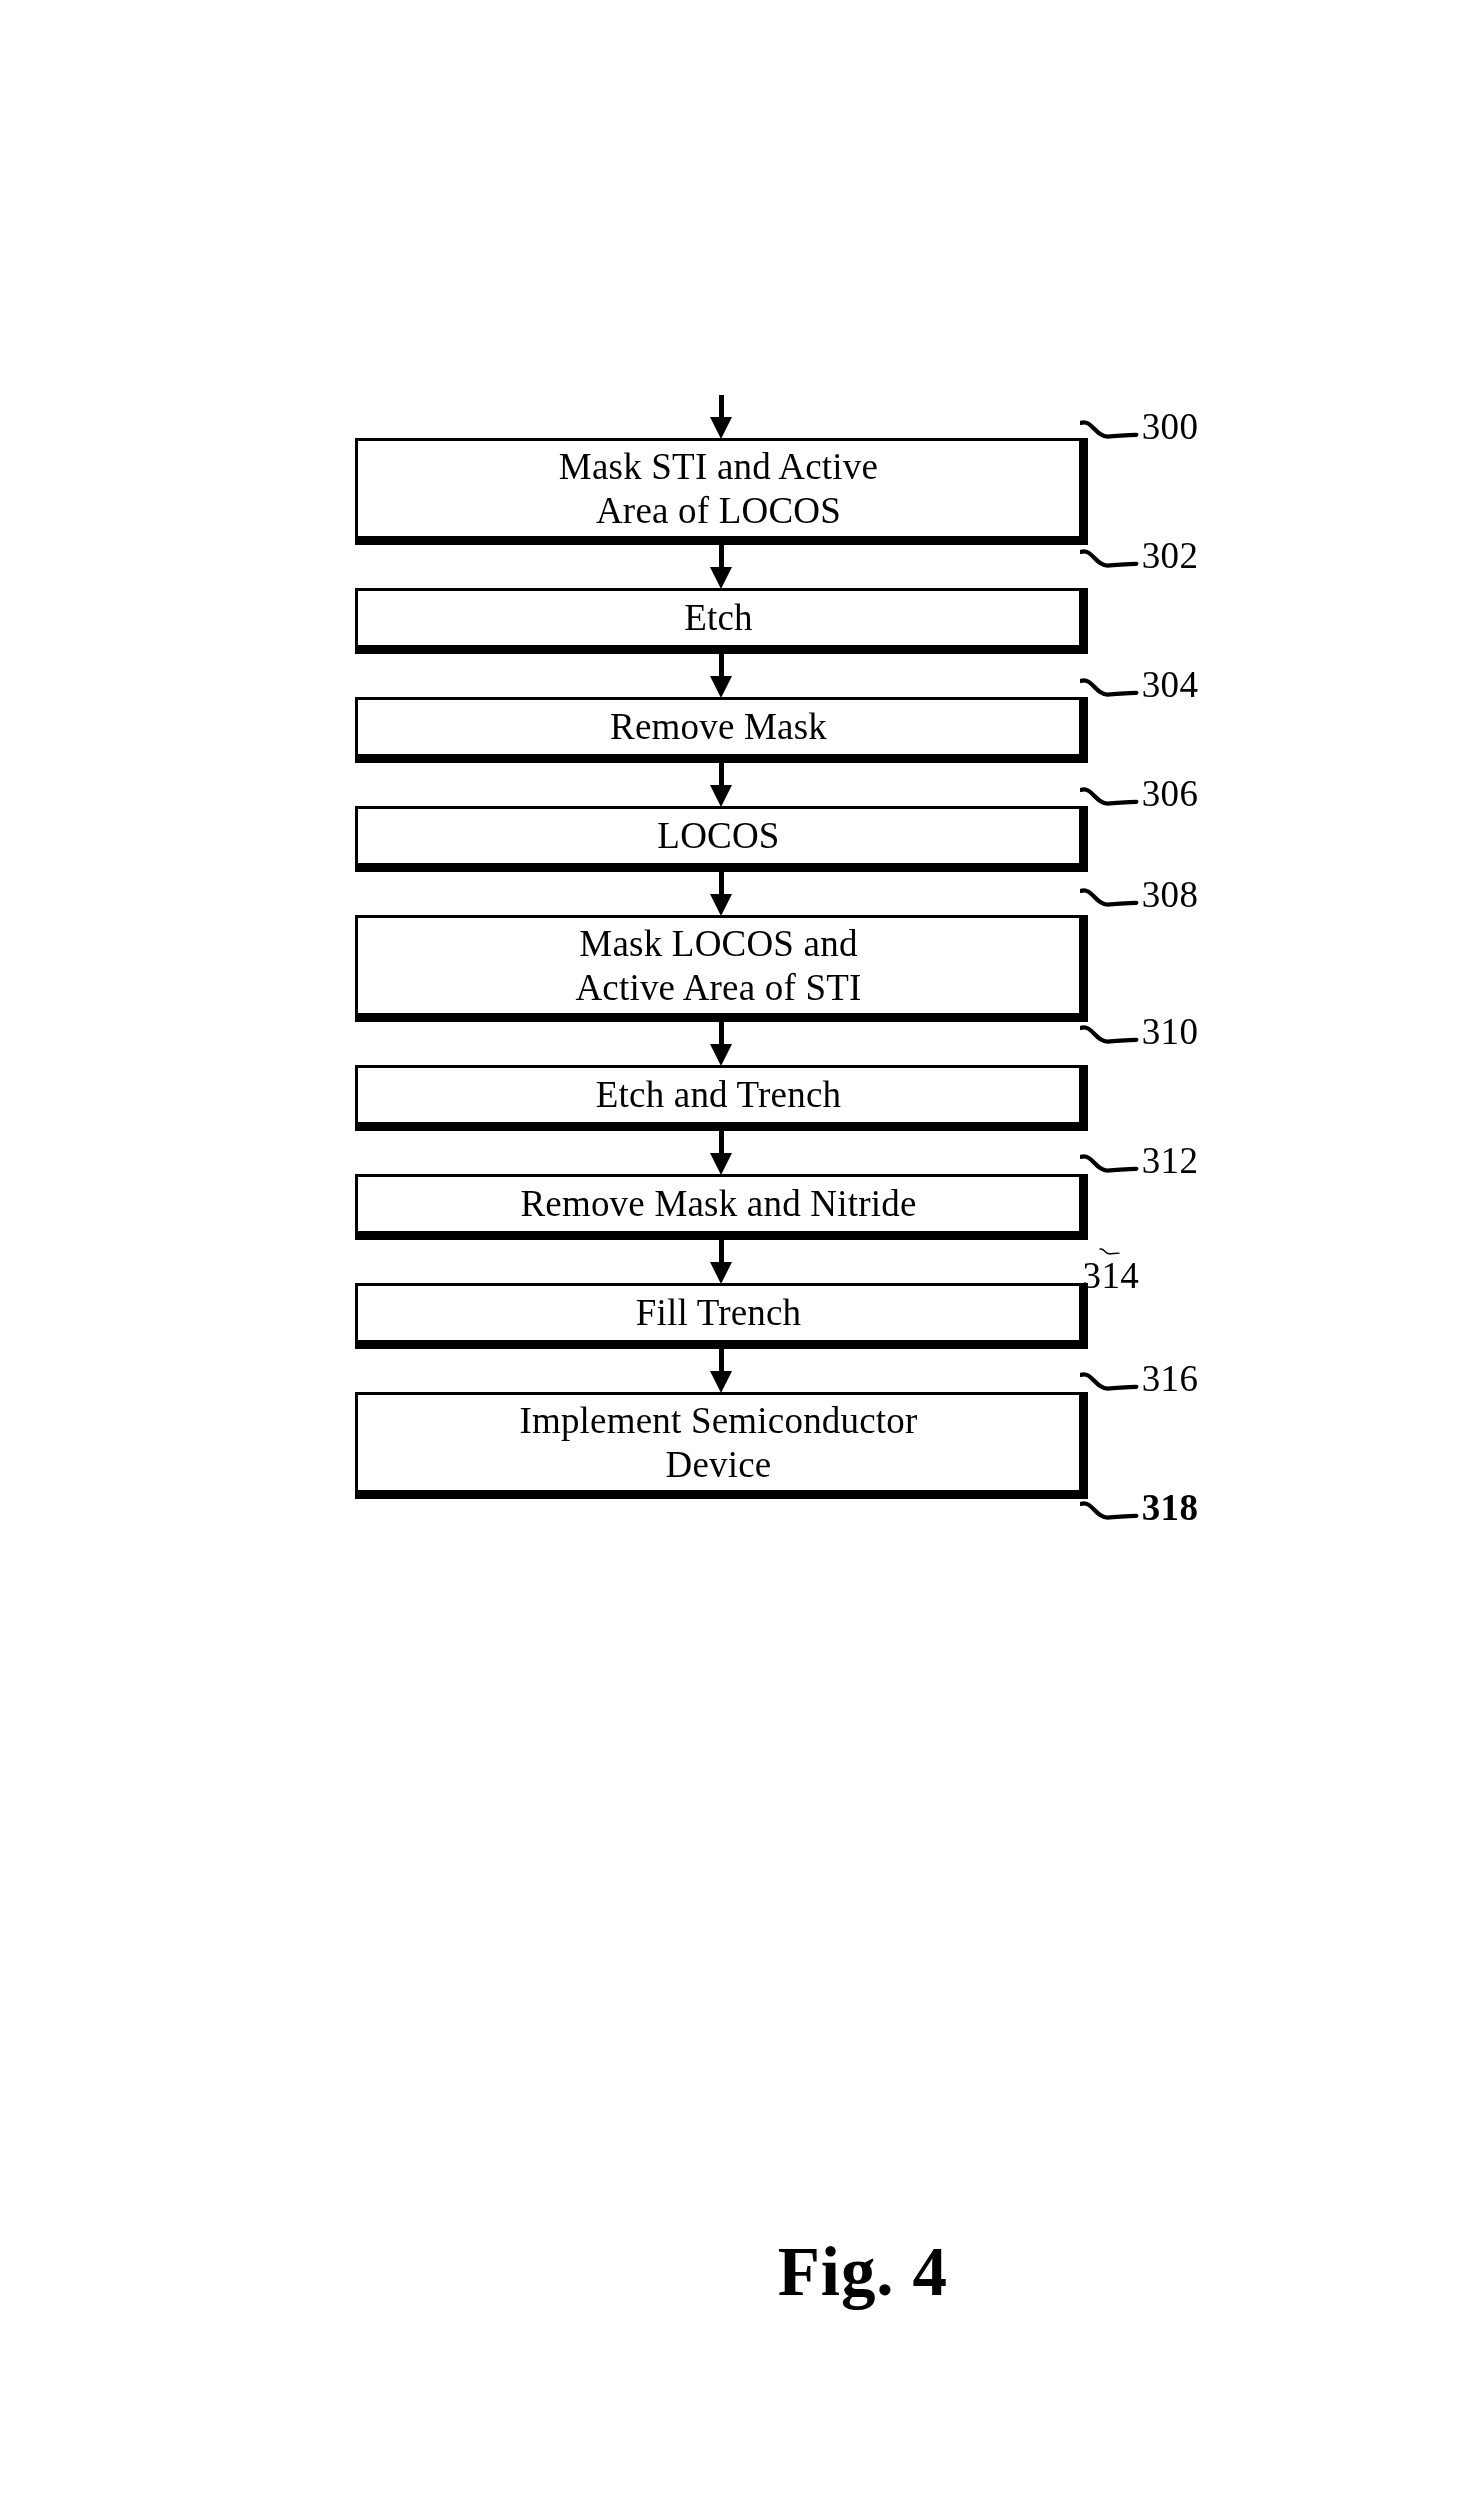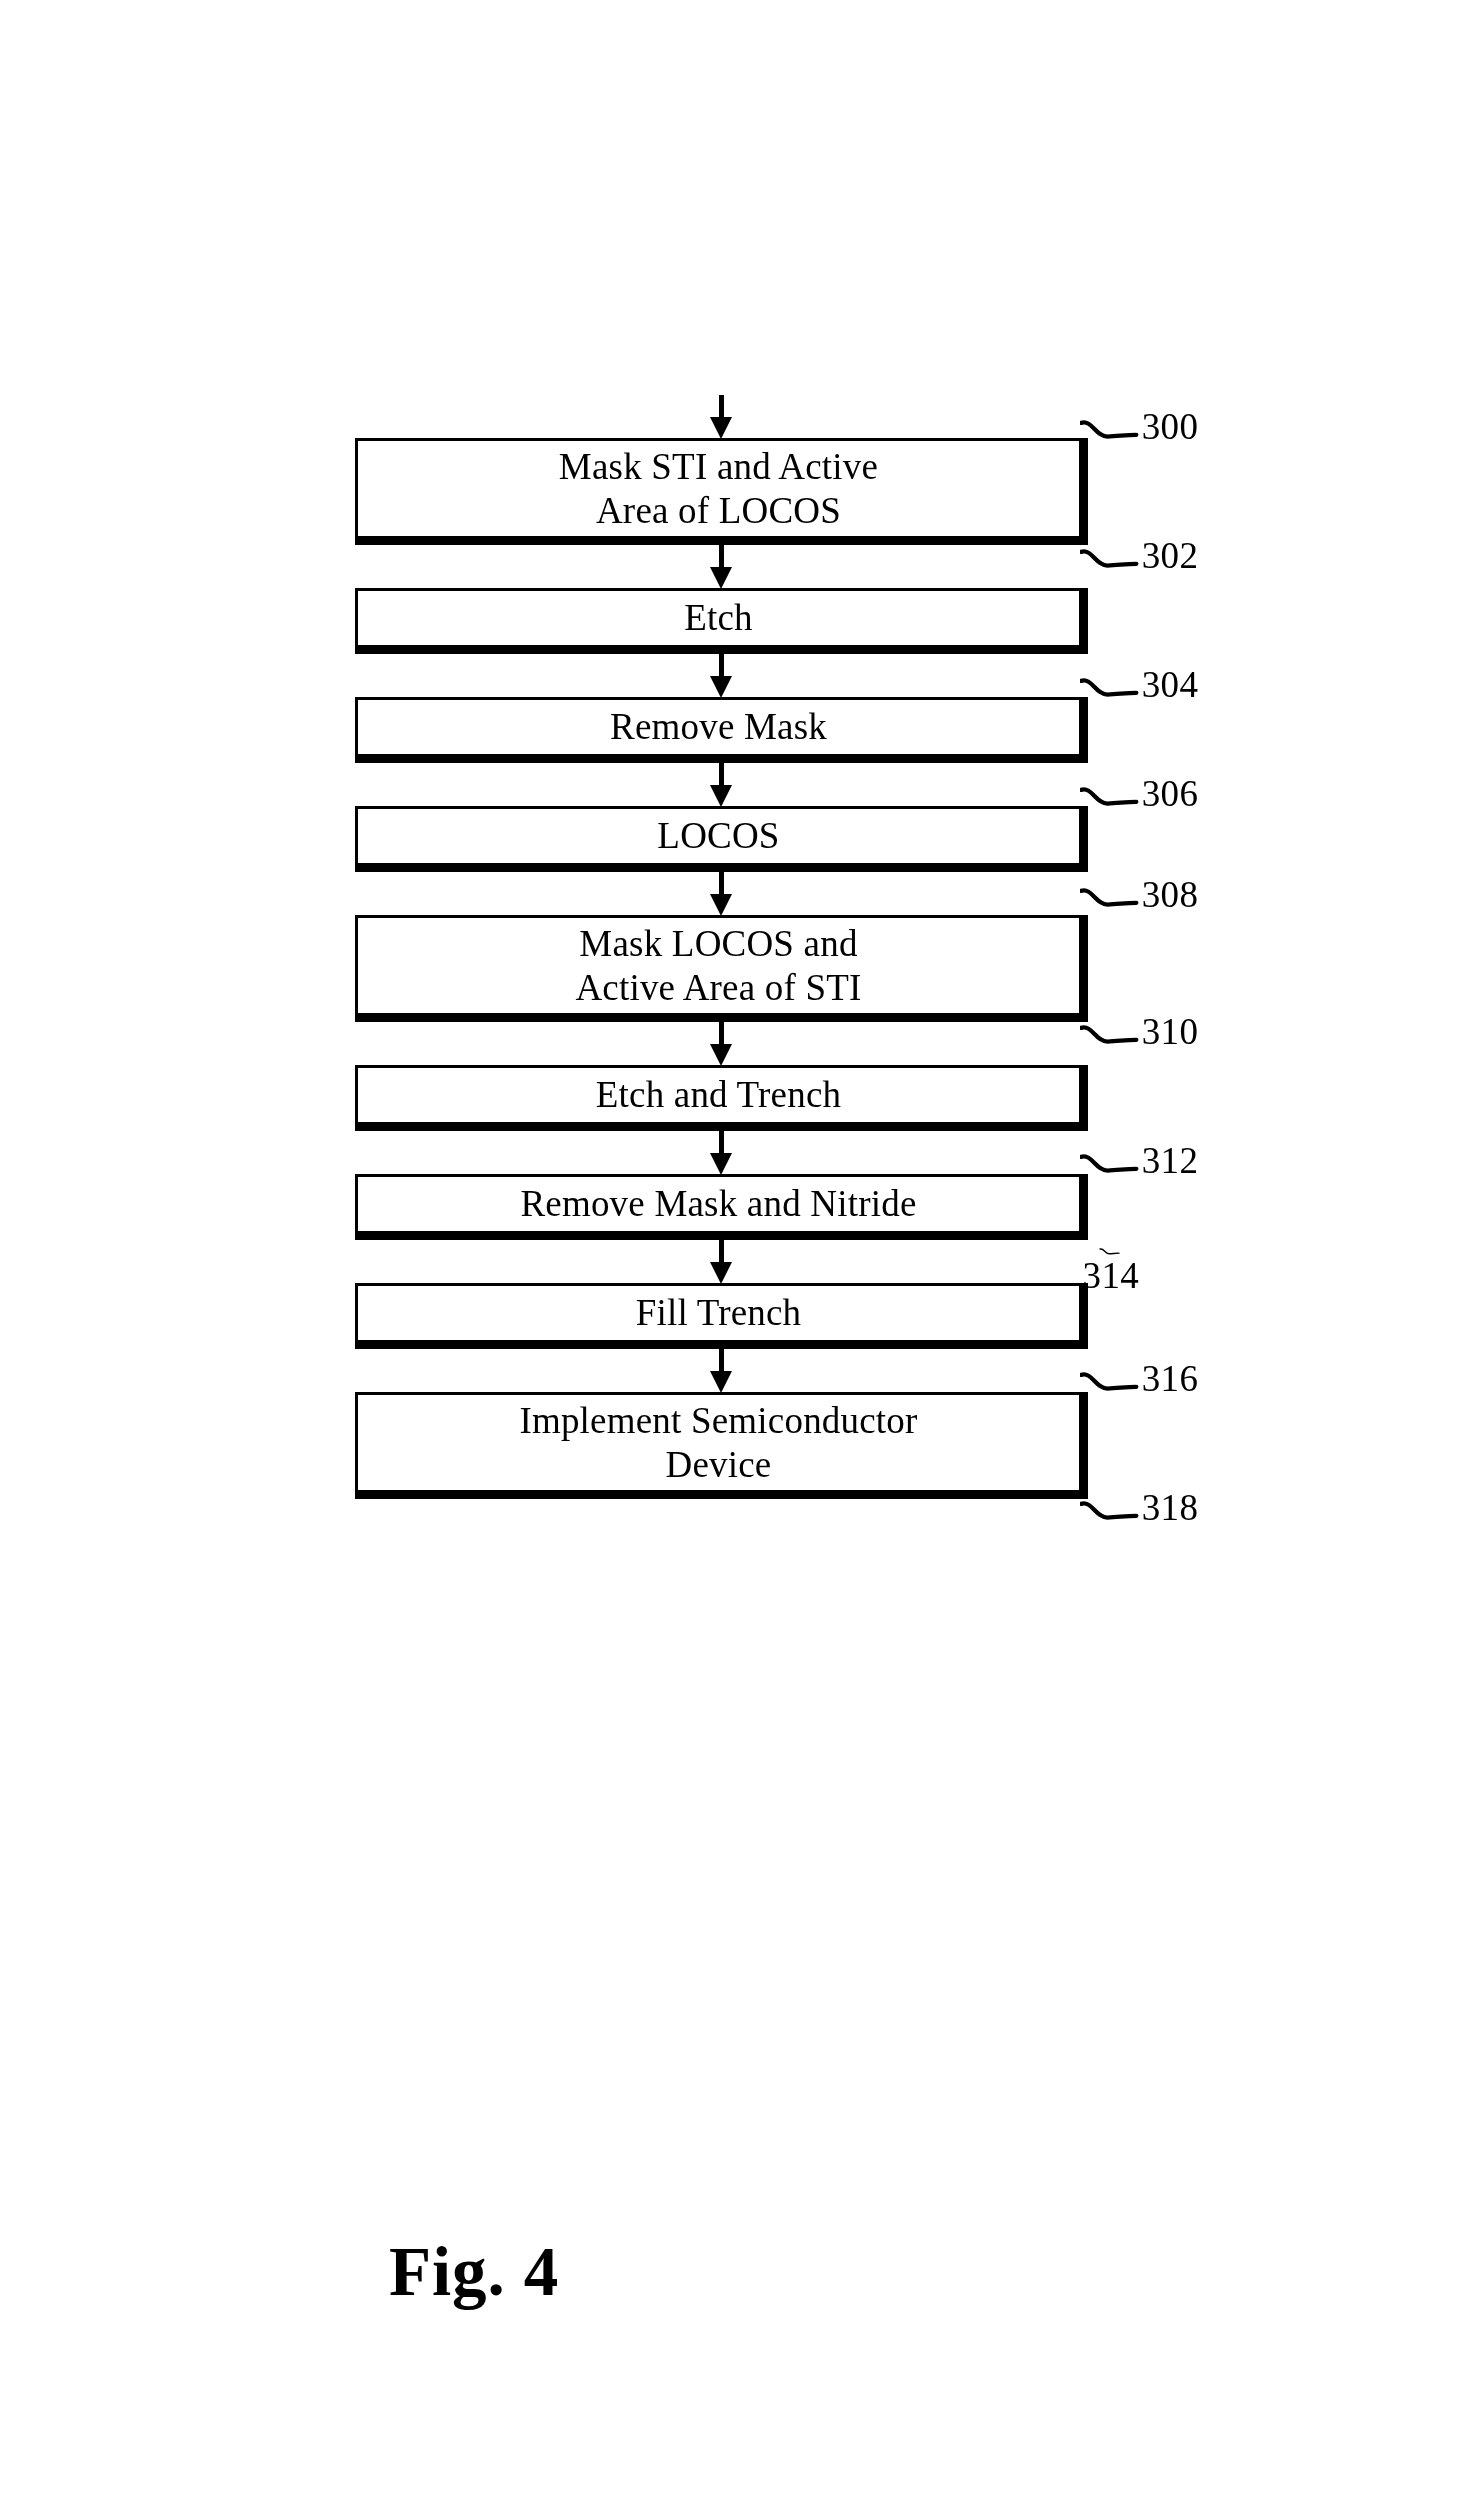--- a/index.html
+++ b/index.html
@@ -105,21 +105,21 @@
     margin-left: 1.7px;
     padding-bottom: 3.4px;
   }
 
   
   #figure-caption {
     position: absolute;
     left: 0;
     top: 2233px;
     width: 948px;
-    text-align: center;
+    text-align: right;
     font-size: 69px;
     font-weight: bold;
     letter-spacing: 0.9px;
   }
 </style>
 </head>
 <body>
 
 <div id="figure-sheet">
 
@@ -251,21 +251,21 @@
           <path d="M1,14 C14,10 18,30 32,30 C44,30 52,28 66,28" fill="none" stroke="#000" stroke-width="5" stroke-linecap="round"></path>
         </svg>
         <span class="ref-number">314</span>
       </div>
       <div class="ref-callout" style="top: 1380px;">
         <svg class="leader" viewBox="0 0 70 40">
           <path d="M1,14 C14,10 18,30 32,30 C44,30 52,28 66,28" fill="none" stroke="#000" stroke-width="5" stroke-linecap="round"></path>
         </svg>
         <span class="ref-number">316</span>
       </div>
-      <div class="ref-callout" style="top: 1509px;">
+      <div class="ref-callout" style="top: 1509px; font-weight: bold;">
         <svg class="leader" viewBox="0 0 70 40">
           <path d="M1,14 C14,10 18,30 32,30 C44,30 52,28 66,28" fill="none" stroke="#000" stroke-width="5" stroke-linecap="round"></path>
         </svg>
         <span class="ref-number">318</span>
       </div>
     </div>
 
   <div id="figure-caption">Fig. 4</div>
 
 </div>

